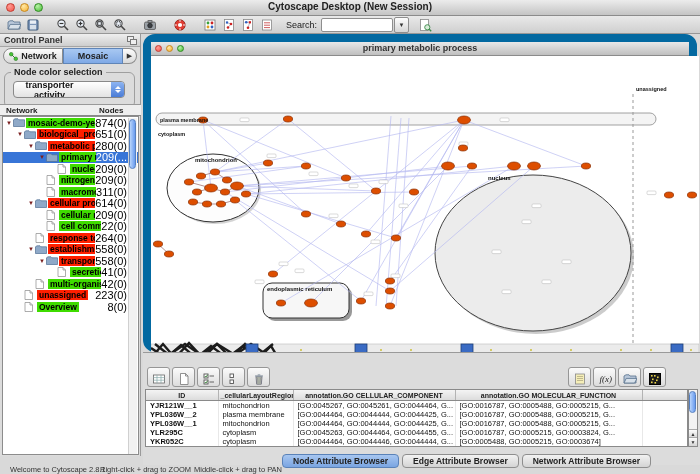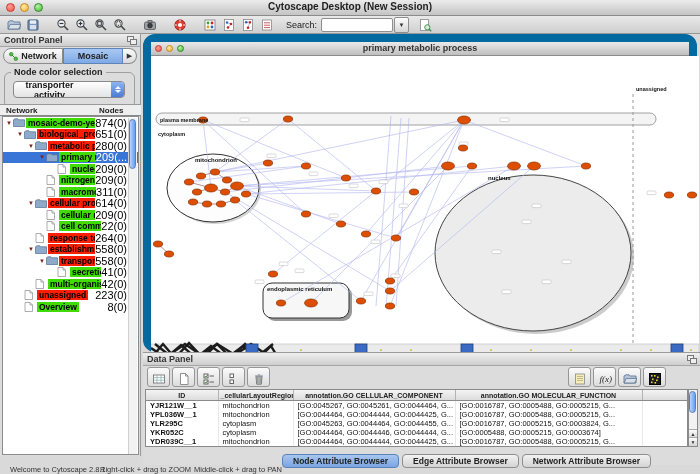--- a/index.html
+++ b/index.html
@@ -631,27 +631,20 @@
           <polyline points="4,288 18,299 34,288 50,299 66,288 84,299 100,288 116,299" fill="none" stroke="#1c1c1c" stroke-width="2.4"></polyline>
           <rect x="95" y="288" width="12" height="12" fill="#3a6bc4" stroke="#1e3f78" stroke-width="0.8"></rect>
           <rect x="204" y="288" width="12" height="12" fill="#3a6bc4" stroke="#1e3f78" stroke-width="0.8"></rect>
           <rect x="310" y="288" width="12" height="12" fill="#3a6bc4" stroke="#1e3f78" stroke-width="0.8"></rect>
           <rect x="520" y="288" width="12" height="12" fill="#3a6bc4" stroke="#1e3f78" stroke-width="0.8"></rect>
         </svg>
     </div>
   </div>
 
   <div class="data-panel">
-    <div class="panel-header">
-      <span class="ph-title">Data Panel</span>
-      <span class="float-icon">
-          <span class="a"></span>
-          <span class="b"></span>
-        </span>
-    </div>
     <div class="dp-toolbar">
       <span id="dp-left" style="display:flex;">
           <span class="dp-btn">
             <svg width="14" height="14" viewBox="0 0 14 14">
               <rect x="1.5" y="3" width="11" height="8" fill="#fff" stroke="#666" stroke-width=".8"></rect>
               <g stroke="#8aa" stroke-width=".7">
                 <line x1="1.5" y1="5.6" x2="12.5" y2="5.6"></line>
                 <line x1="1.5" y1="8.2" x2="12.5" y2="8.2"></line>
                 <line x1="5" y1="3" x2="5" y2="11"></line>
                 <line x1="9" y1="3" x2="9" y2="11"></line>
@@ -747,20 +740,27 @@
               <th>annotation.GO CELLULAR_COMPONENT</th>
               <th>annotation.GO MOLECULAR_FUNCTION</th>
               <th></th>
             </tr>
           </thead>
         <tbody id="attr-body">
             <tr>
               <td class="id">YJR121W__1</td>
               <td>mitochondrion</td>
               <td>[GO:0045267, GO:0045261, GO:0044464, G...</td>
+              <td>[GO:0016787, GO:0005488, GO:0005215, G...</td>
+              <td></td>
+            </tr>
+            <tr>
+              <td class="id">YPL036W__2</td>
+              <td>plasma membrane</td>
+              <td>[GO:0044464, GO:0044444, GO:0044425, G...</td>
               <td>[GO:0016787, GO:0005488, GO:0005215, G...</td>
               <td></td>
             </tr>
             <tr>
               <td class="id">YPL036W__1</td>
               <td>mitochondrion</td>
               <td>[GO:0044464, GO:0044444, GO:0044425, G...</td>
               <td>[GO:0016787, GO:0005488, GO:0005215, G...</td>
               <td></td>
             </tr>

